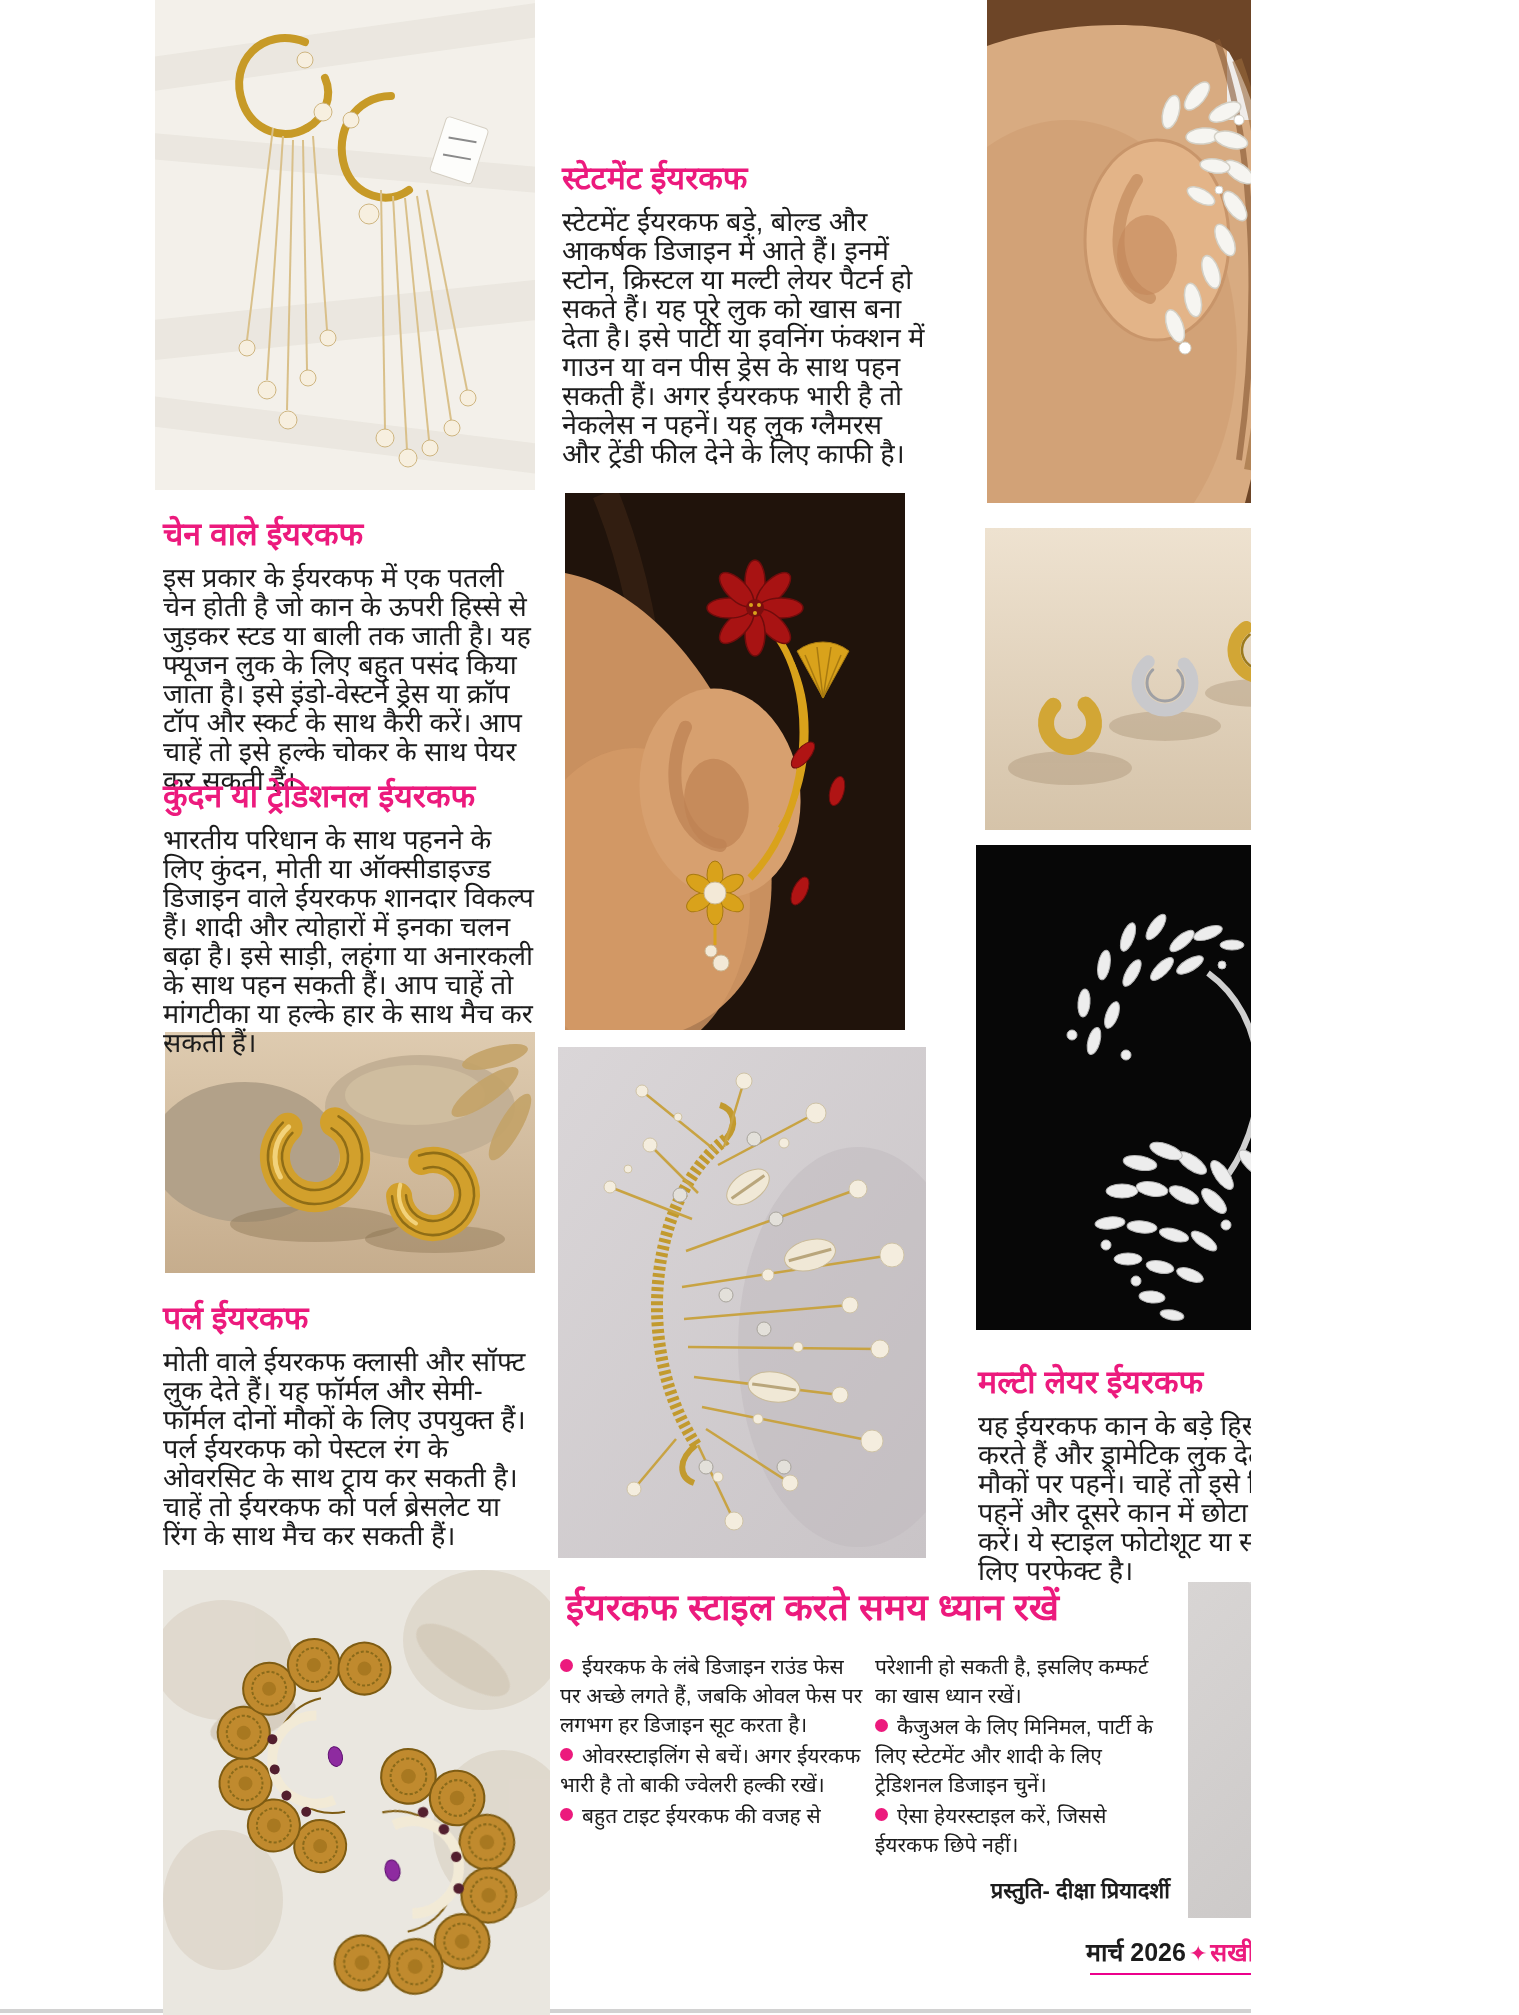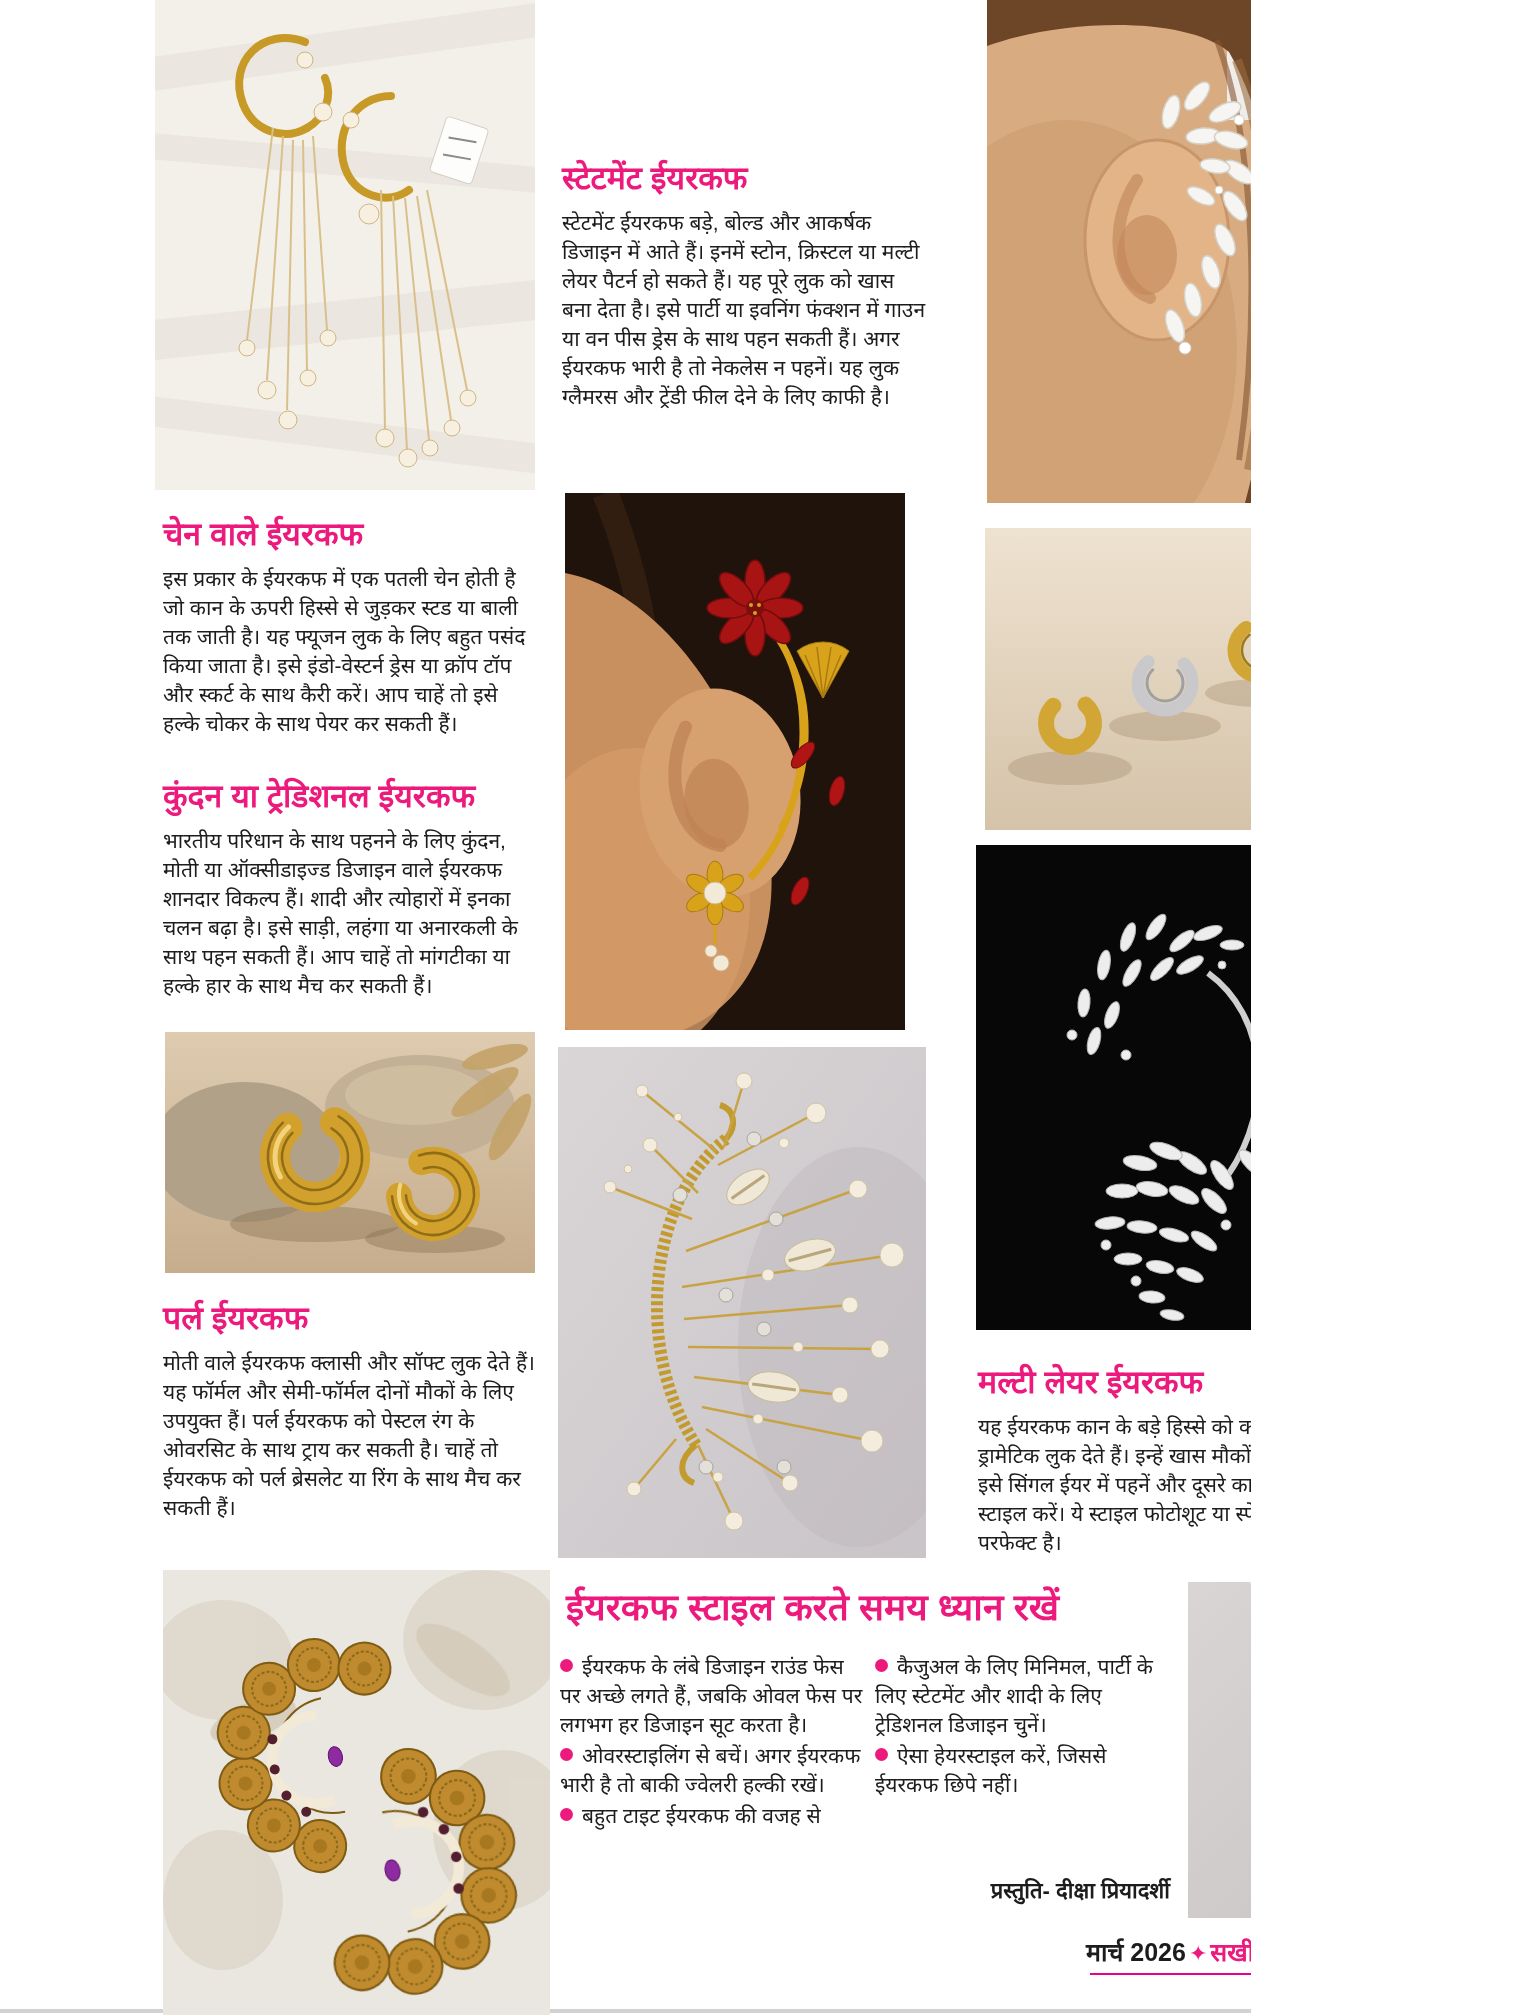--- a/index.html
+++ b/index.html
@@ -28,21 +28,21 @@
   .ph-branch{left:1188px;top:1582px;width:330px;height:336px;}
 
   
   .section{position:absolute;z-index:3;}
   .sec-statement{left:562px;top:158px;width:364px;}
   .sec-chain{left:163px;top:514px;width:374px;}
   .sec-kundan{left:163px;top:776px;width:374px;}
   .sec-pearl{left:163px;top:1298px;width:374px;}
   .sec-multi{left:962px;top:1362px;width:422px;margin-left:16px;}
   .sec-title{margin:0 0 10px 0;font-size:32px;line-height:40px;font-weight:bold;color:#ec1a7d;}
-  .sec-body{margin:0;font-size:21px;line-height:29px;font-weight:500;color:#1c1c1c;text-align:left;}
+  .sec-body{margin:0;font-size:27px;line-height:29px;font-weight:500;color:#1c1c1c;text-align:left;}
 
   .tips-title{position:absolute;left:566px;top:1586px;width:660px;margin:0;font-size:37px;line-height:44px;
     font-weight:bold;color:#ec1a7d;z-index:3;}
   .tips-col{position:absolute;top:1652px;z-index:3;font-size:21px;line-height:29px;font-weight:500;}
   .tips-col1{left:560px;width:308px;}
   .tips-col2{left:875px;width:295px;}
   .tip-item{margin:0 0 2px 0;}
   .dot{display:inline-block;width:13px;height:13px;border-radius:50%;background:#ec1a7d;margin-right:9px;
     vertical-align:2px;}
   .credit{position:absolute;left:870px;top:1874px;width:300px;text-align:right;font-size:22px;font-weight:bold;z-index:3;}
@@ -515,20 +515,21 @@
 
   <h2 class="tips-title">ईयरकफ स्टाइल करते समय ध्यान रखें</h2>
 
   <div class="tips-col tips-col1">
     <p class="tip-item"><span class="dot"></span><span>ईयरकफ के लंबे डिजाइन राउंड फेस पर अच्छे लगते हैं, जबकि ओवल फेस पर लगभग हर डिजाइन सूट करता है।</span></p>
     <p class="tip-item"><span class="dot"></span><span>ओवरस्टाइलिंग से बचें। अगर ईयरकफ भारी है तो बाकी ज्वेलरी हल्की रखें।</span></p>
     <p class="tip-item"><span class="dot"></span><span>बहुत टाइट ईयरकफ की वजह से</span></p>
   </div>
 
   <div class="tips-col tips-col2">
+    <p class="tip-item">परेशानी हो सकती है, इसलिए कम्फर्ट का खास ध्यान रखें।</p>
     <p class="tip-item"><span class="dot"></span><span>कैजुअल के लिए मिनिमल, पार्टी के लिए स्टेटमेंट और शादी के लिए ट्रेडिशनल डिजाइन चुनें।</span></p>
     <p class="tip-item"><span class="dot"></span><span>ऐसा हेयरस्टाइल करें, जिससे ईयरकफ छिपे नहीं।</span></p>
   </div>
 
   <div class="credit">प्रस्तुति- दीक्षा प्रियादर्शी</div>
 
   <div class="footer-text">
     <span>मार्च 2026</span><span class="star">✦</span><span class="brand-pink">सखी</span><span class="brand-outline">जागरण</span><span class="star">✦</span><span>23</span>
   </div>
   <div class="footer-line"></div>

